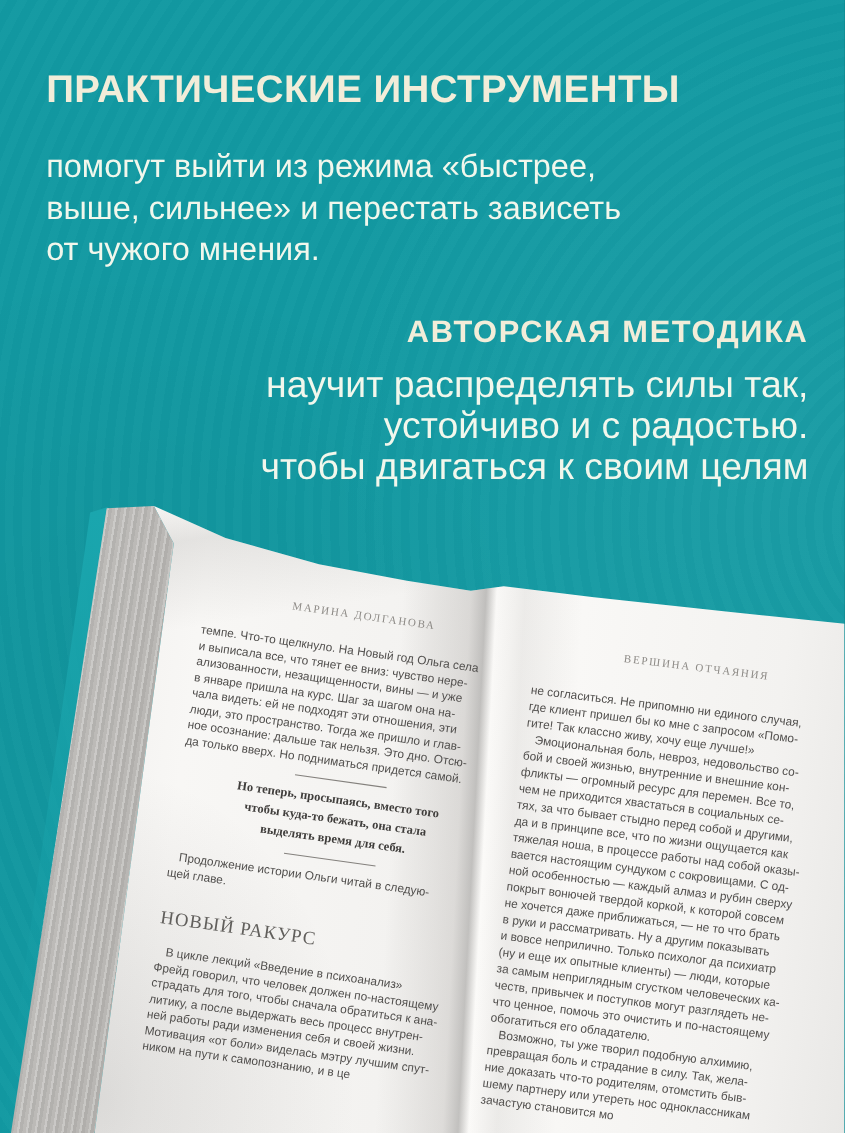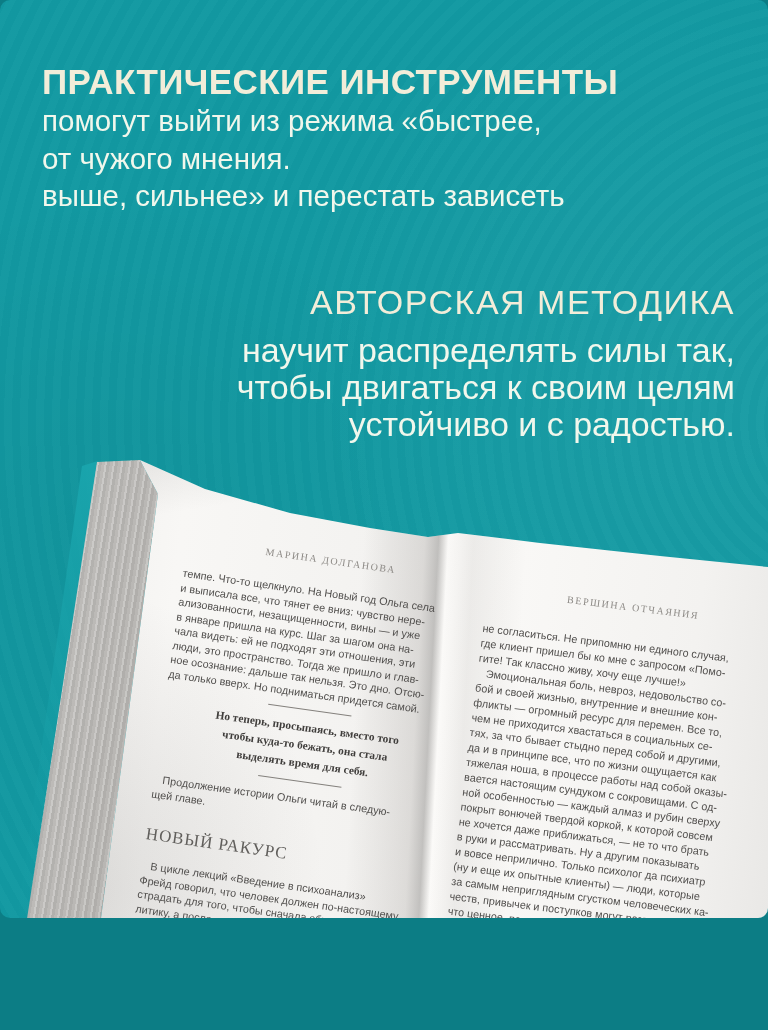--- a/index.html
+++ b/index.html
@@ -1,44 +1,43 @@
 <!DOCTYPE html>
 <html style="--bg: #1299a2; --cream: #f2edd9; --white: #f1f7ec; --cover: #2abcc3;"><head>
 <meta charset="utf-8">
 <style>
   html,body{margin:0;padding:0;background:#0c7d85;}
   .stage{
-    position:relative;width:768px;height:918px;overflow:hidden;
+    position:relative;width:768px;height:1030px;overflow:hidden;
     background:var(--bg,#1299a2);
     font-family:"Liberation Sans",sans-serif;
-    border-radius:10px;
   }
   
   .bg-texture{
     position:absolute;inset:0;
     background:
       radial-gradient(circle at 88% 40%, rgba(255,255,255,0.04) 0, rgba(255,255,255,0) 46%),
       radial-gradient(circle at 15% 58%, rgba(0,0,0,0.035) 0, rgba(0,0,0,0) 42%),
       repeating-radial-gradient(circle at 112% 46%, rgba(255,255,255,0.015) 0 8px, rgba(0,0,0,0.013) 8px 16px);
   }
 
   
   .hero{position:absolute;left:42px;top:62px;}
   .hero-title .tl{
     white-space:pre;font-weight:700;font-size:35px;line-height:40px;
     letter-spacing:0.4px;color:var(--cream,#f2edd9);
   }
-  .hero-sub{margin-top:0;}
+  .hero-sub{margin-top:31px;}
   .hero-sub .sl{
     white-space:pre;font-size:29.5px;line-height:37.5px;
     color:var(--white,#f1f7ec);font-weight:400;
   }
   .method{position:absolute;right:33px;top:282px;text-align:right;}
   .method-title{
-    white-space:pre;font-weight:400;font-size:34px;line-height:40px;
+    white-space:pre;font-weight:700;font-size:28px;line-height:40px;
     letter-spacing:1.5px;color:var(--cream,#f2edd9);
   }
   .method-sub{margin-top:10px;}
   .method-sub .sl{
     white-space:pre;font-size:34px;line-height:37px;
     color:var(--white,#f1f7ec);
   }
 
   
   .book{position:absolute;inset:0;}
@@ -98,31 +97,31 @@
 
 <div class="stage">
   <div class="bg-texture"></div>
 
   <section class="hero">
     <div class="hero-title">
         <div class="tl">ПРАКТИЧЕСКИЕ ИНСТРУМЕНТЫ</div>
       </div>
     <div class="hero-sub">
         <div class="sl">помогут выйти из режима «быстрее,</div>
+        <div class="sl">выше, сильнее» и перестать зависеть</div>
         <div class="sl">от чужого мнения.</div>
-        <div class="sl">выше, сильнее» и перестать зависеть</div>
       </div>
   </section>
 
   <section class="method">
     <div class="method-title">АВТОРСКАЯ МЕТОДИКА</div>
     <div class="method-sub">
         <div class="sl">научит распределять силы так,</div>
+        <div class="sl">устойчиво и с радостью.</div>
         <div class="sl">чтобы двигаться к своим целям</div>
-        <div class="sl">устойчиво и с радостью.</div>
       </div>
   </section>
 
   <div class="book">
     <div class="layer cover-edge"></div>
     <div class="layer page-stack"></div>
     <div class="layer pages"></div>
     <div class="layer gutter"></div>
 
     <div class="page-text left-text">

